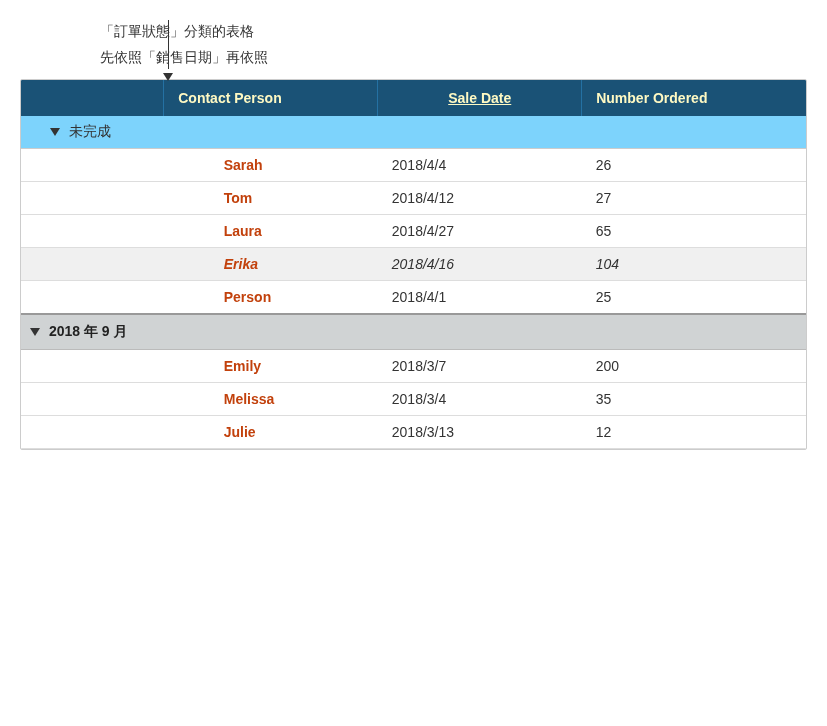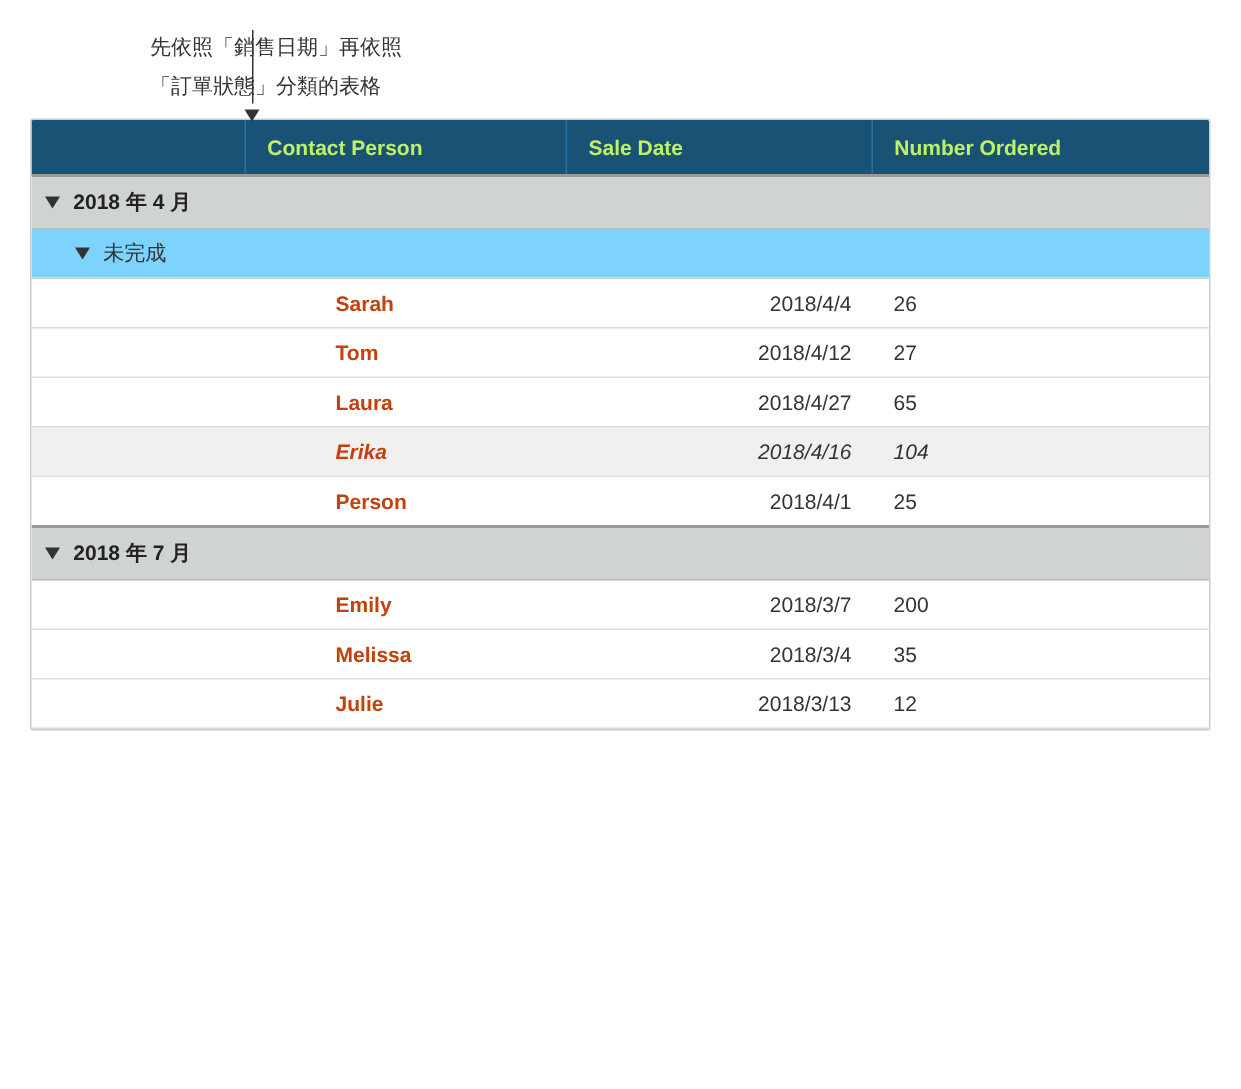--- a/index.html
+++ b/index.html
@@ -59,21 +59,21 @@
     table {
       width: 100%;
       border-collapse: collapse;
     }
 
     thead tr {
       background-color: #1a5276;
     }
 
     thead th {
-      color: #bef264;
+      color: #fef9c3;
       font-weight: bold;
       font-size: 14px;
       padding: 10px 14px;
       text-align: left;
       border-right: 1px solid #2471a3;
     }
 
     thead th:first-child {
       width: 140px;
     }
@@ -135,21 +135,20 @@
       font-style: italic;
     }
 
     .row-data td.name {
       font-weight: bold;
       color: #c2410c;
       padding-left: 60px;
     }
 
     .row-data td.date {
-      text-align: right;
     }
 
     .row-data td.number {
       text-align: left;
     }
 
     .row-data td.indent {
       width: 140px;
     }
 
@@ -176,41 +175,35 @@
       transform: rotate(90deg);
       vertical-align: middle;
     }
   </style>
 </head>
 <body>
 
 <div class="annotation-area">
   <div class="annotation-line"></div>
   <div class="annotation-arrow"></div>
+  <div class="annotation-text">「訂單狀態」分類的表格</div>
   <div class="annotation-text">先依照「銷售日期」再依照</div>
-  <div class="annotation-text">「訂單狀態」分類的表格</div>
 </div>
 
 <div class="table-container">
   <table>
     <thead>
       <tr>
         <th></th>
         <th>Contact Person</th>
-        <th style="text-align:left;">Sale Date</th>
+        <th style="text-align:center;text-decoration:underline;">Sale Date</th>
         <th style="text-align:left;">Number Ordered</th>
       </tr>
     </thead>
     <tbody id="table-body">
-    <tr class="row-month">
-          <td colspan="4">
-      <span class="triangle-month"></span>
-      <span>2018 年 4 月</span>
-    </td>
-        </tr>
         <tr class="row-status">
           <td colspan="4">
         <span class="triangle"></span>
         <span>未完成</span>
       </td>
         </tr>
         <tr class="row-data">
           <td class="indent"></td>
           <td class="name">Sarah</td>
           <td class="date">2018/4/4</td>
@@ -236,21 +229,21 @@
         </tr>
         <tr class="row-data">
           <td class="indent"></td>
           <td class="name">Person</td>
           <td class="date">2018/4/1</td>
           <td class="number">25</td>
         </tr>
         <tr class="row-month">
           <td colspan="4">
       <span class="triangle-month"></span>
-      <span>2018 年 7 月</span>
+      <span>2018 年 9 月</span>
     </td>
         </tr>
         <tr class="row-data">
           <td class="indent"></td>
           <td class="name">Emily</td>
           <td class="date">2018/3/7</td>
           <td class="number">200</td>
         </tr>
         <tr class="row-data">
           <td class="indent"></td>

